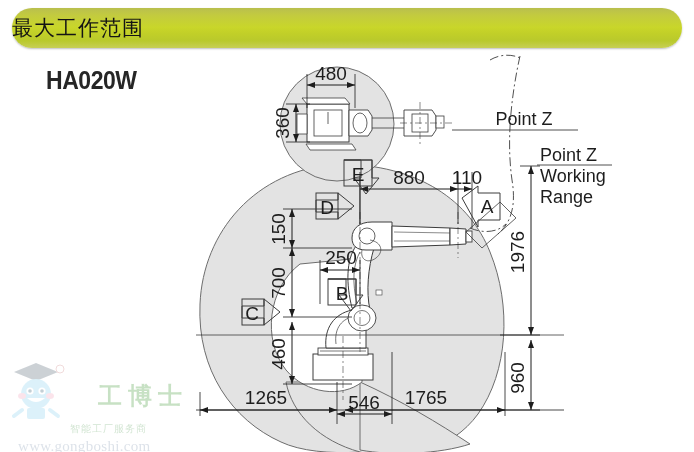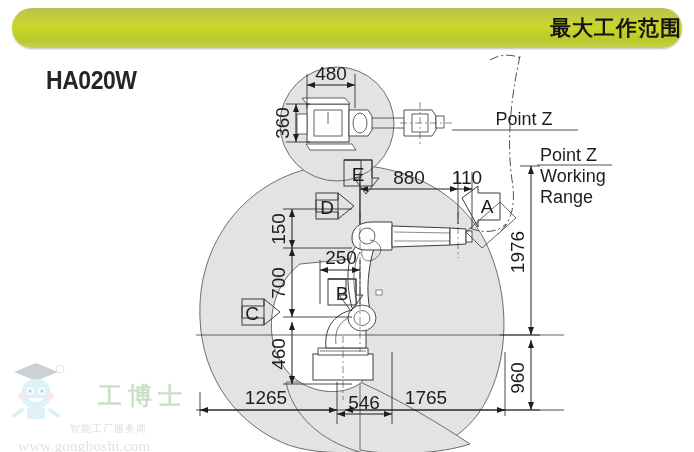--- a/index.html
+++ b/index.html
@@ -32,23 +32,23 @@
                 #c7cf55 100%);
     box-shadow: 0 1px 2px rgba(0,0,0,0.25);
   }
   .banner-title {
     position: absolute;
     left: 0;
     top: 0;
     width: 670px;
     height: 40px;
     line-height: 40px;
-    text-align: right;
+    text-align: left;
     font-size: 21px;
-    font-weight: bold;
+    font-weight: normal;
     color: #141414;
     letter-spacing: 1px;
     font-family: "DejaVu Sans", sans-serif;
   }
 
   
   .model-name {
     position: absolute;
     left: 46px;
     top: 66px;

